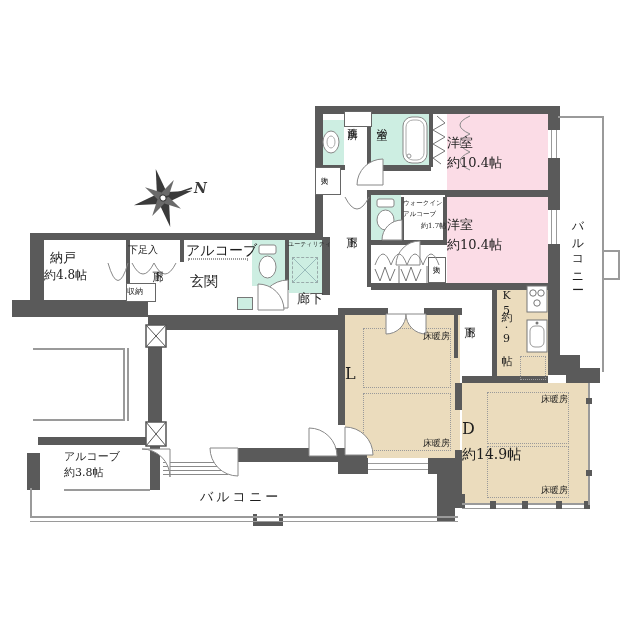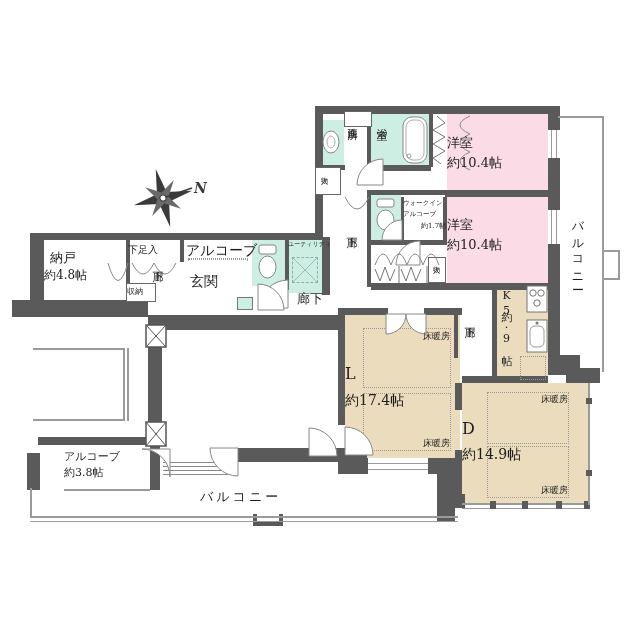--- a/index.html
+++ b/index.html
@@ -256,21 +256,20 @@
   <div class="lbl" style="left:403px;top:200px;width:42px;font-size:6.5px">ウォークイン</div>
   <div class="lbl" style="left:403px;top:211px;width:42px;font-size:6.5px">アルコーブ</div>
   <div class="lbl" style="left:421px;top:222px;width:42px;font-size:7px">約1.7帖</div>
   <div class="lbl" style="left:447px;top:217px;width:101px;font-size:13px">洋室</div>
   <div class="lbl" style="left:447px;top:237px;width:101px;font-size:13px">約10.4帖</div>
   <div class="lbl v" style="left:432px;top:260px;height:22px;font-size:7px">物入</div>
   <div class="lbl v" style="left:572px;top:212px;height:110px;font-size:12px;letter-spacing:4px">バルコニー</div>
   <div class="lbl v" style="left:464px;top:318px;height:34px;font-size:11px">廊下</div>
   <div class="lbl v" style="left:501px;top:289px;height:80px;font-size:11px"><span>K</span><span>約5.9帖</span></div>
   <div class="lbl" style="left:345px;top:364px;width:115px;font-size:16px">L</div>
-  <div class="lbl" style="left:345px;top:392px;width:115px;font-size:14px">約17.4帖</div>
   <div class="lbl" style="left:396px;top:331px;width:54px;font-size:9px;text-align:right">床暖房</div>
   <div class="lbl" style="left:396px;top:438px;width:54px;font-size:9px;text-align:right">床暖房</div>
   <div class="lbl" style="left:462px;top:419px;width:128px;font-size:16px">D</div>
   <div class="lbl" style="left:462px;top:446px;width:128px;font-size:14px">約14.9帖</div>
   <div class="lbl" style="left:520px;top:394px;width:48px;font-size:9px;text-align:right">床暖房</div>
   <div class="lbl" style="left:520px;top:485px;width:48px;font-size:9px;text-align:right">床暖房</div>
   <div class="lbl" style="left:64px;top:450px;width:86px;font-size:11px">アルコーブ</div>
   <div class="lbl" style="left:64px;top:466px;width:86px;font-size:11px">約3.8帖</div>
   <div class="lbl" style="left:200px;top:489px;width:110px;font-size:13px;letter-spacing:3px">バルコニー</div>
 </div>

